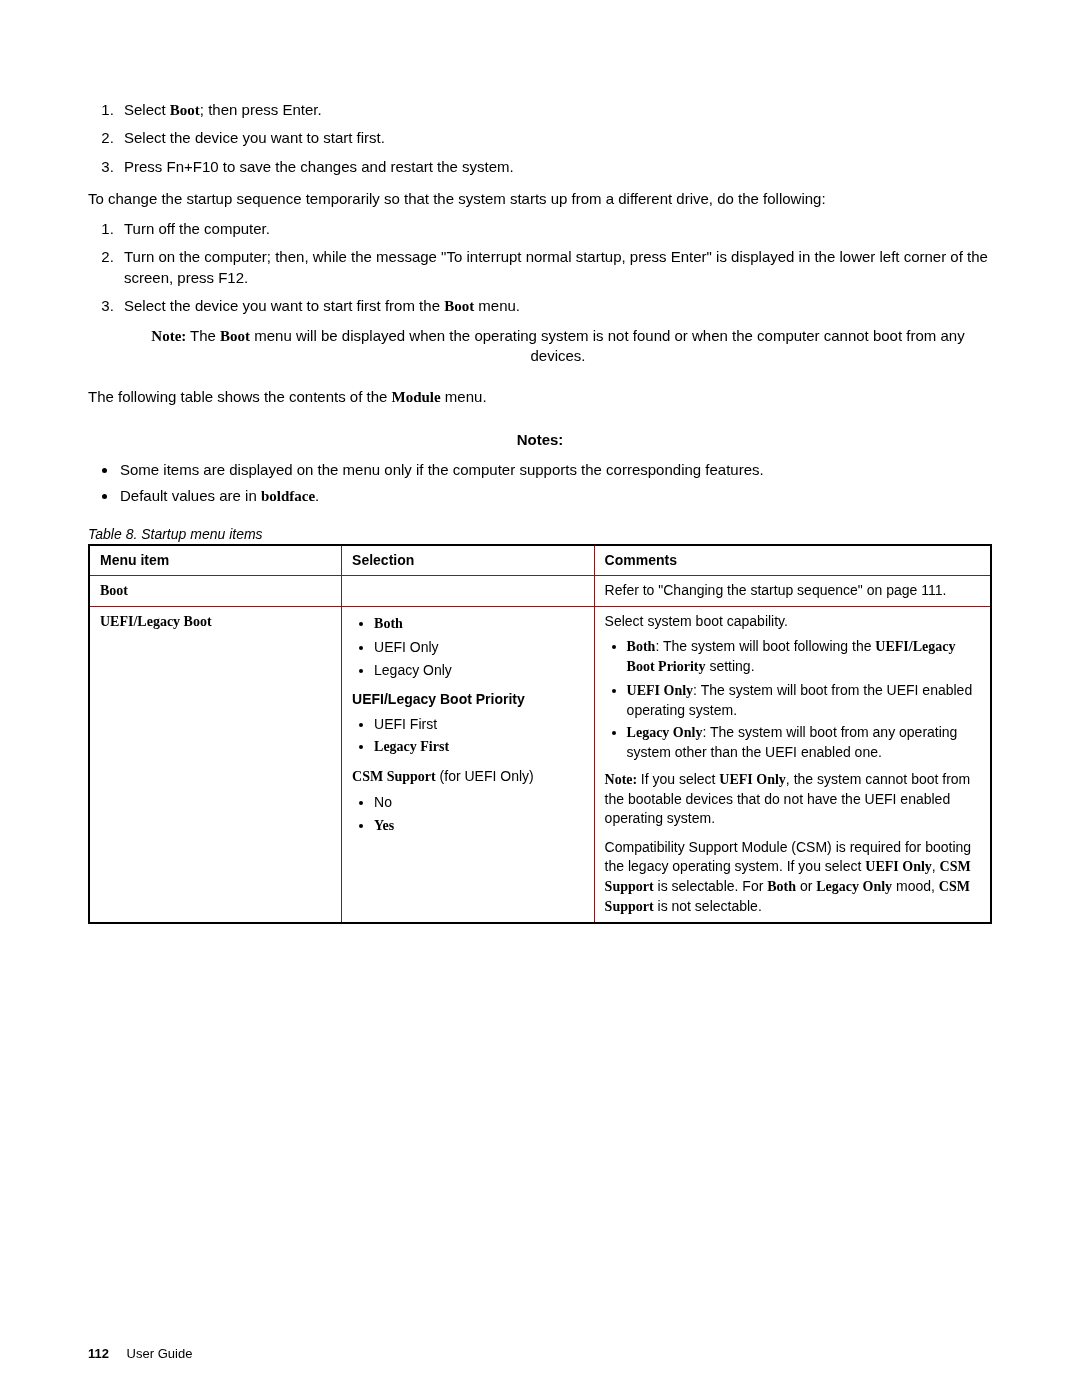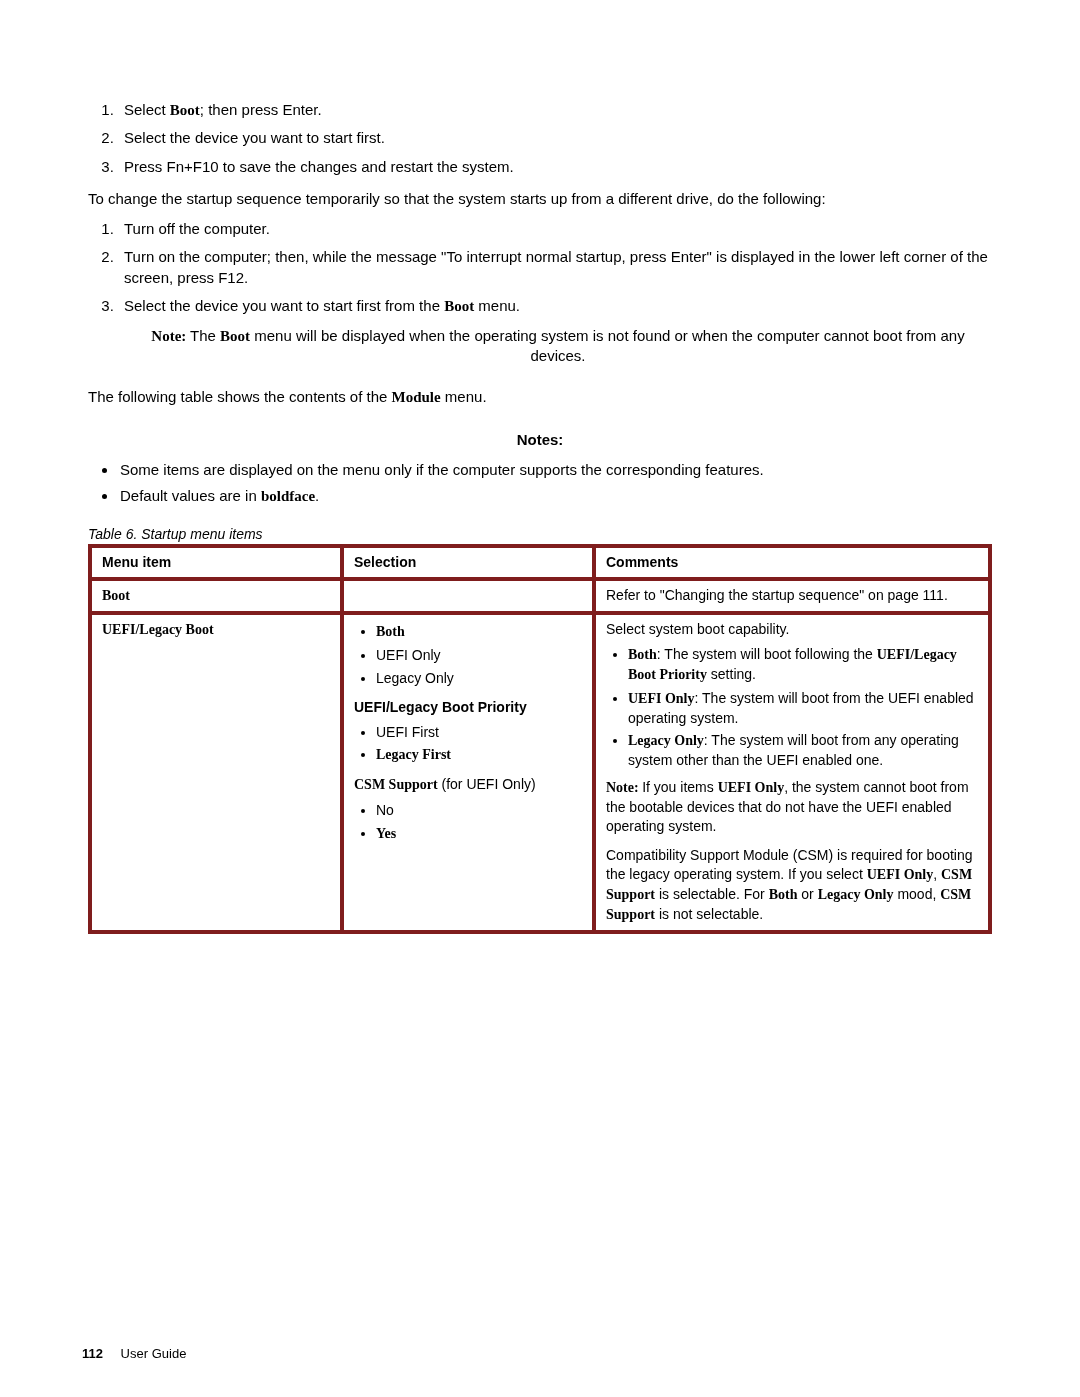--- a/index.html
+++ b/index.html
@@ -6,26 +6,26 @@
 body { font-family: Arial, Helvetica, sans-serif; font-size: 15px; color: #000; background: #fff; width: 1080px; height: 1397px; padding: 100px 88px 40px 88px; position: relative; }
 ol { padding-left: 30px; margin-bottom: 8px; }
 ol li { padding-left: 6px; margin-bottom: 8px; line-height: 1.35; }
 ol li p { margin-top: 6px; }
 ul.bulleted { list-style: disc; padding-left: 30px; margin-top: 12px; }
 ul.bulleted li { padding-left: 2px; margin-bottom: 6px; line-height: 1.35; }
 .para { margin-bottom: 10px; line-height: 1.35; }
 .notes-label { font-weight: bold; margin-bottom: 8px; margin-top: 24px; text-align: center; }
 .table-caption { font-style: italic; margin-top: 20px; margin-bottom: 2px; font-size: 14px; }
 table.grid { border-collapse: collapse; width: 100%; border: 2px solid #000; font-size: 14px; }
-table.grid th, table.grid td { border: 4px solid #7f1d1d; padding: 5px 10px; text-align: left; vertical-align: top; line-height: 1.35; }
+table.grid th, table.grid td { border: 1px solid #7f1d1d; padding: 5px 10px; text-align: left; vertical-align: top; line-height: 1.35; }
 table.grid th { font-weight: bold; }
 .cell-list { list-style: disc; padding-left: 22px; margin: 2px 0; }
 .cell-list li { margin-bottom: 4px; }
 .subhead { font-weight: bold; margin-top: 10px; margin-bottom: 6px; }
-.footer { position: absolute; bottom: 36px; left: 82px; font-size: 13px; }
+.footer { position: absolute; bottom: 36px; left: 88px; font-size: 13px; }
 .footer .pn { font-weight: bold; margin-right: 14px; }
 b { font-weight: bold; font-family: Liberation Serif, serif; }
 </style>
 </head>
 <body>
 
 <ol>
   <li>
     <span>Select </span><b>Boot</b><span>; then press Enter.</span>
   </li>
@@ -45,21 +45,21 @@
 </ol>
 
 <p class="para" style="margin-top:20px;"><span>The following table shows the contents of the </span><b>Module</b><span> menu.</span></p>
 
 <p class="notes-label">Notes:</p>
 <ul class="bulleted">
   <li>Some items are displayed on the menu only if the computer supports the corresponding features.</li>
   <li><span>Default values are in </span><b>boldface</b><span>.</span></li>
 </ul>
 
-<p class="table-caption">Table 6.  Startup menu items</p>
+<p class="table-caption">Table 8.  Startup menu items</p>
 
 <table class="grid">
   <tbody>
       <tr>
     <th style="width:28%;">Menu item</th>
     <th style="width:28%;">Selection</th>
     <th>Comments</th>
   </tr>
   <tr>
     <td><b>Boot</b></td>
@@ -85,21 +85,21 @@
         <li><b>Yes</b></li>
       </ul>
     </td>
     <td>
       <p>Select system boot capability.</p>
       <ul class="cell-list" style="margin-top:6px;">
         <li><b>Both</b><span>: The system will boot following the </span><b>UEFI/Legacy Boot Priority</b><span> setting.</span></li>
         <li><b>UEFI Only</b><span>: The system will boot from the UEFI enabled operating system.</span></li>
         <li><b>Legacy Only</b><span>: The system will boot from any operating system other than the UEFI enabled one.</span></li>
       </ul>
-      <p style="margin-top:8px;"><b>Note: </b><span>If you items </span><b>UEFI Only</b><span>, the system cannot boot from the bootable devices that do not have the UEFI enabled operating system.</span></p>
+      <p style="margin-top:8px;"><b>Note: </b><span>If you select </span><b>UEFI Only</b><span>, the system cannot boot from the bootable devices that do not have the UEFI enabled operating system.</span></p>
       <p style="margin-top:10px;"><span>Compatibility Support Module (CSM) is required for booting the legacy operating system. If you select </span><b>UEFI Only</b><span>, </span><b>CSM Support</b><span> is selectable. For </span><b>Both</b><span> or </span><b>Legacy Only</b><span> mood, </span><b>CSM Support</b><span> is not selectable.</span></p>
     </td>
   </tr>
 </tbody>
   </table>
 
 <div class="footer">
   <span class="pn">112</span>
   <span>User Guide</span>
 </div>

